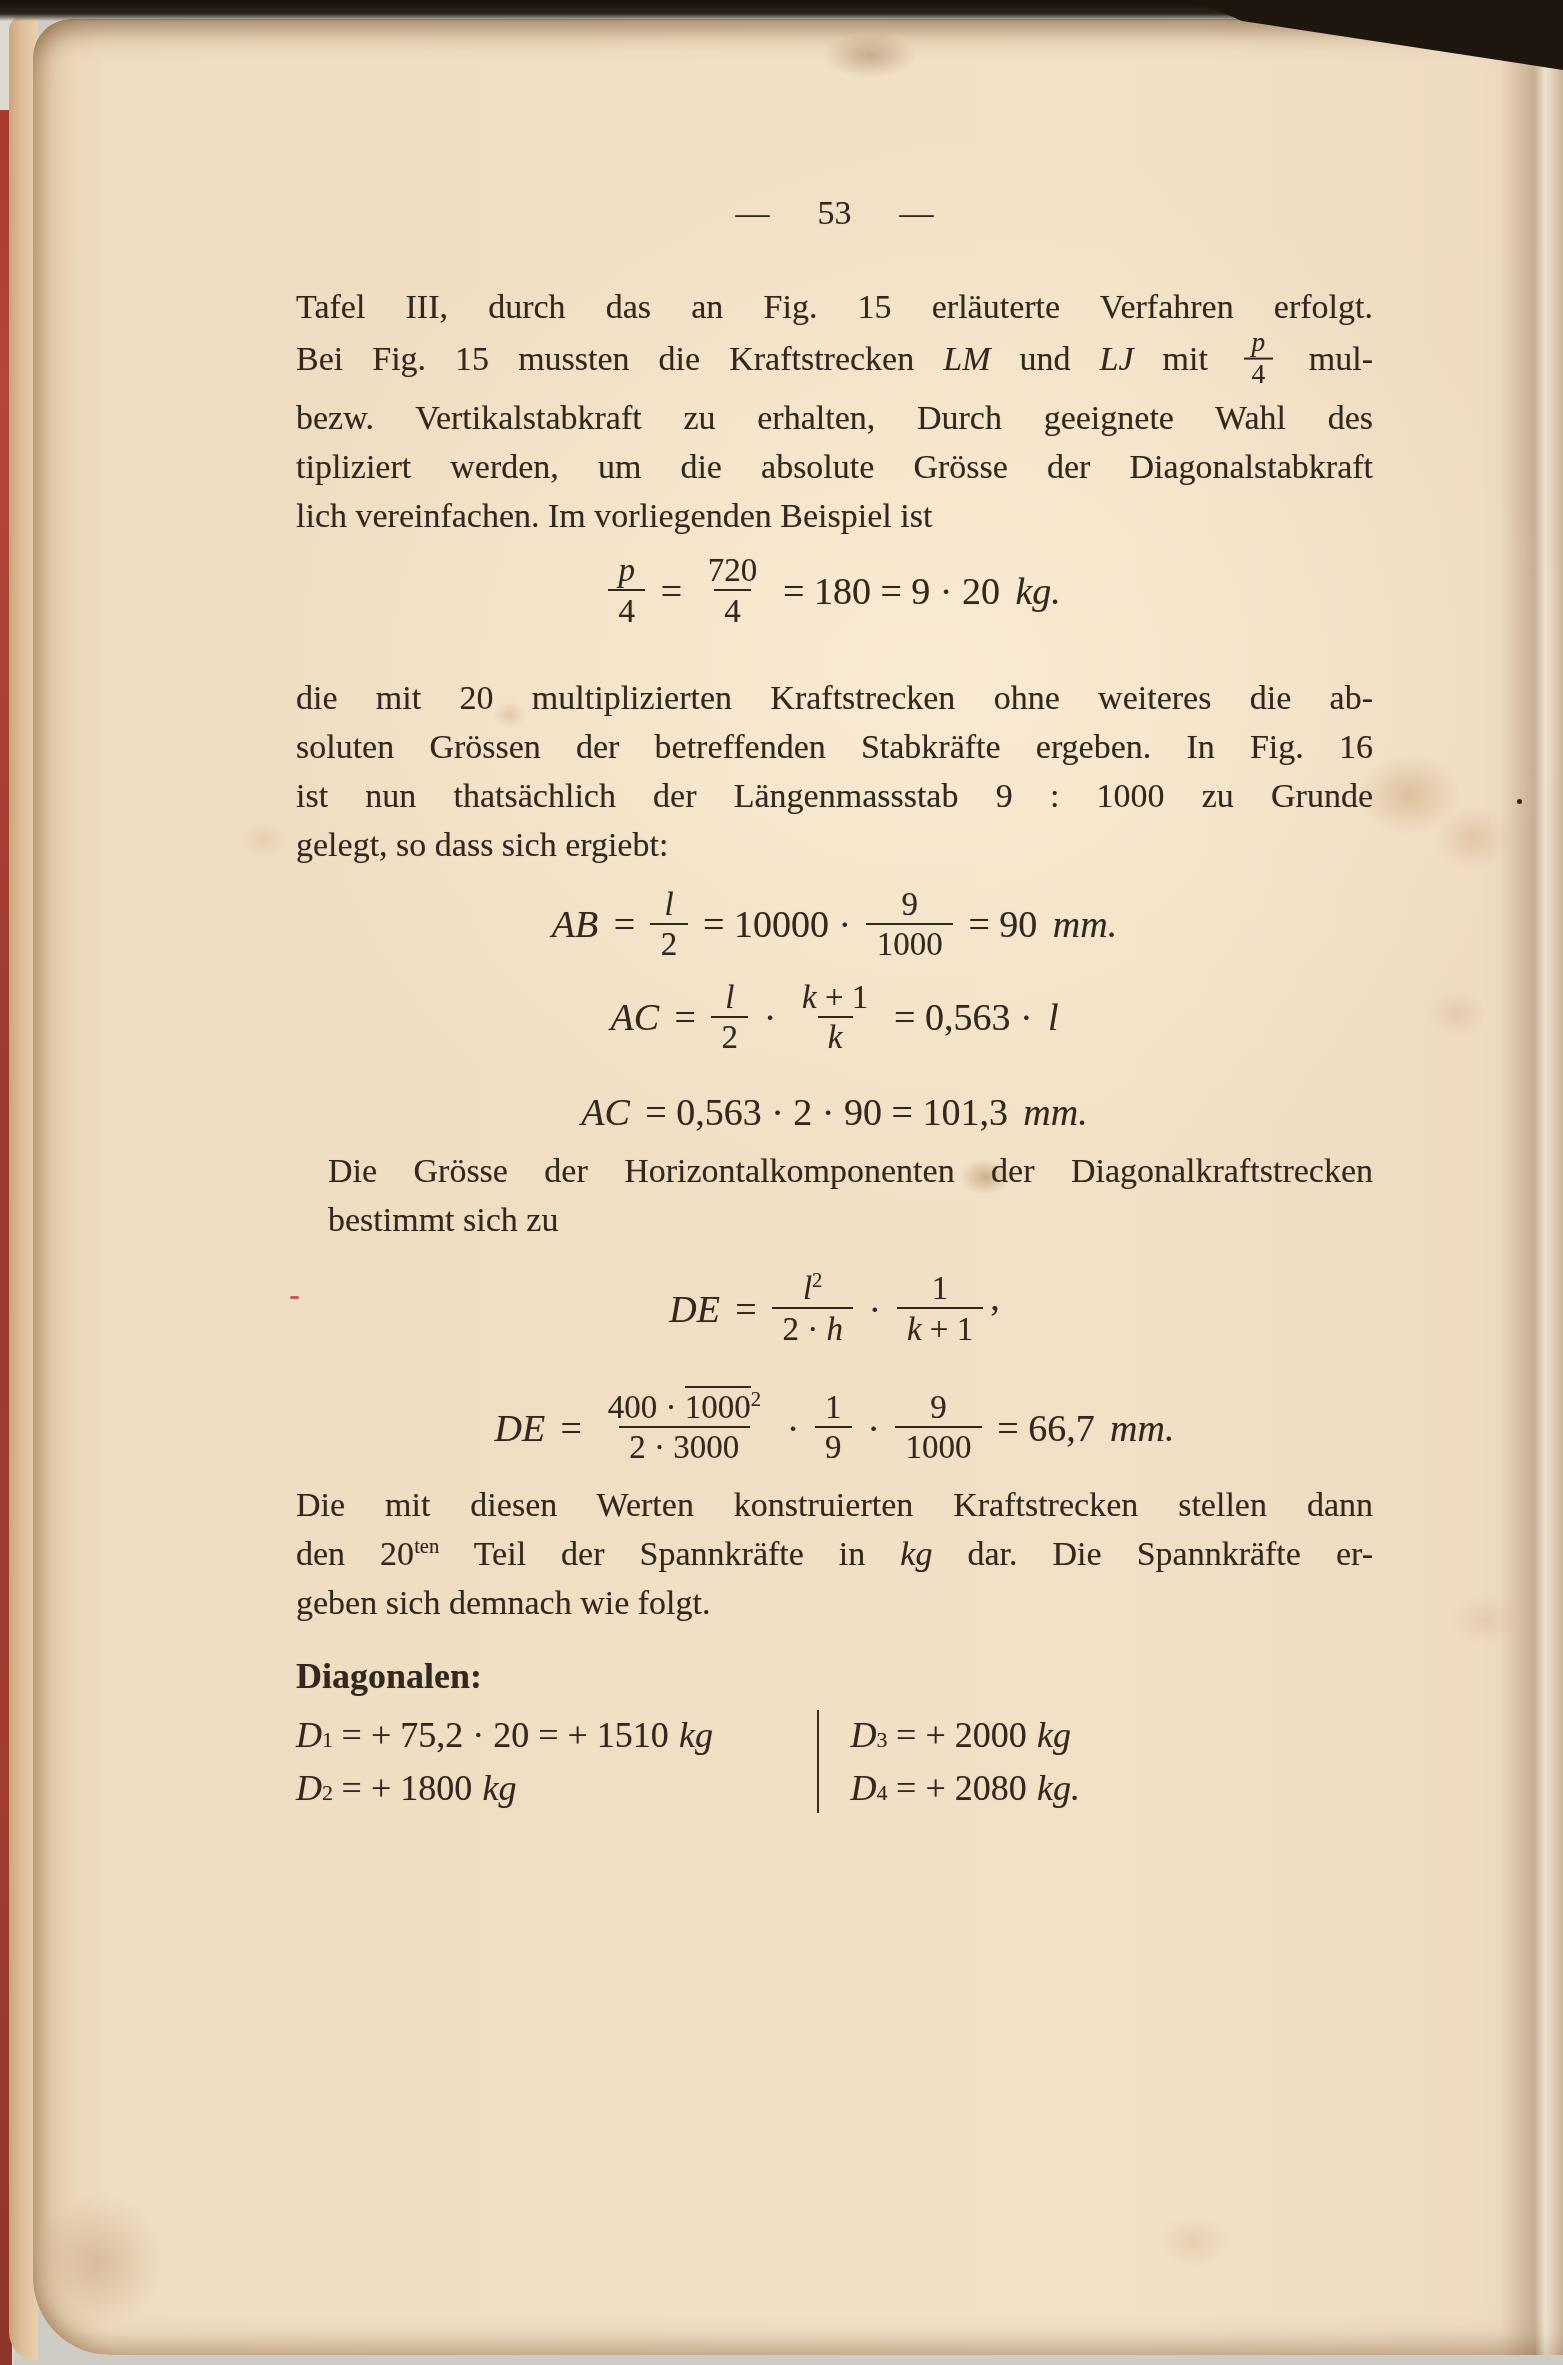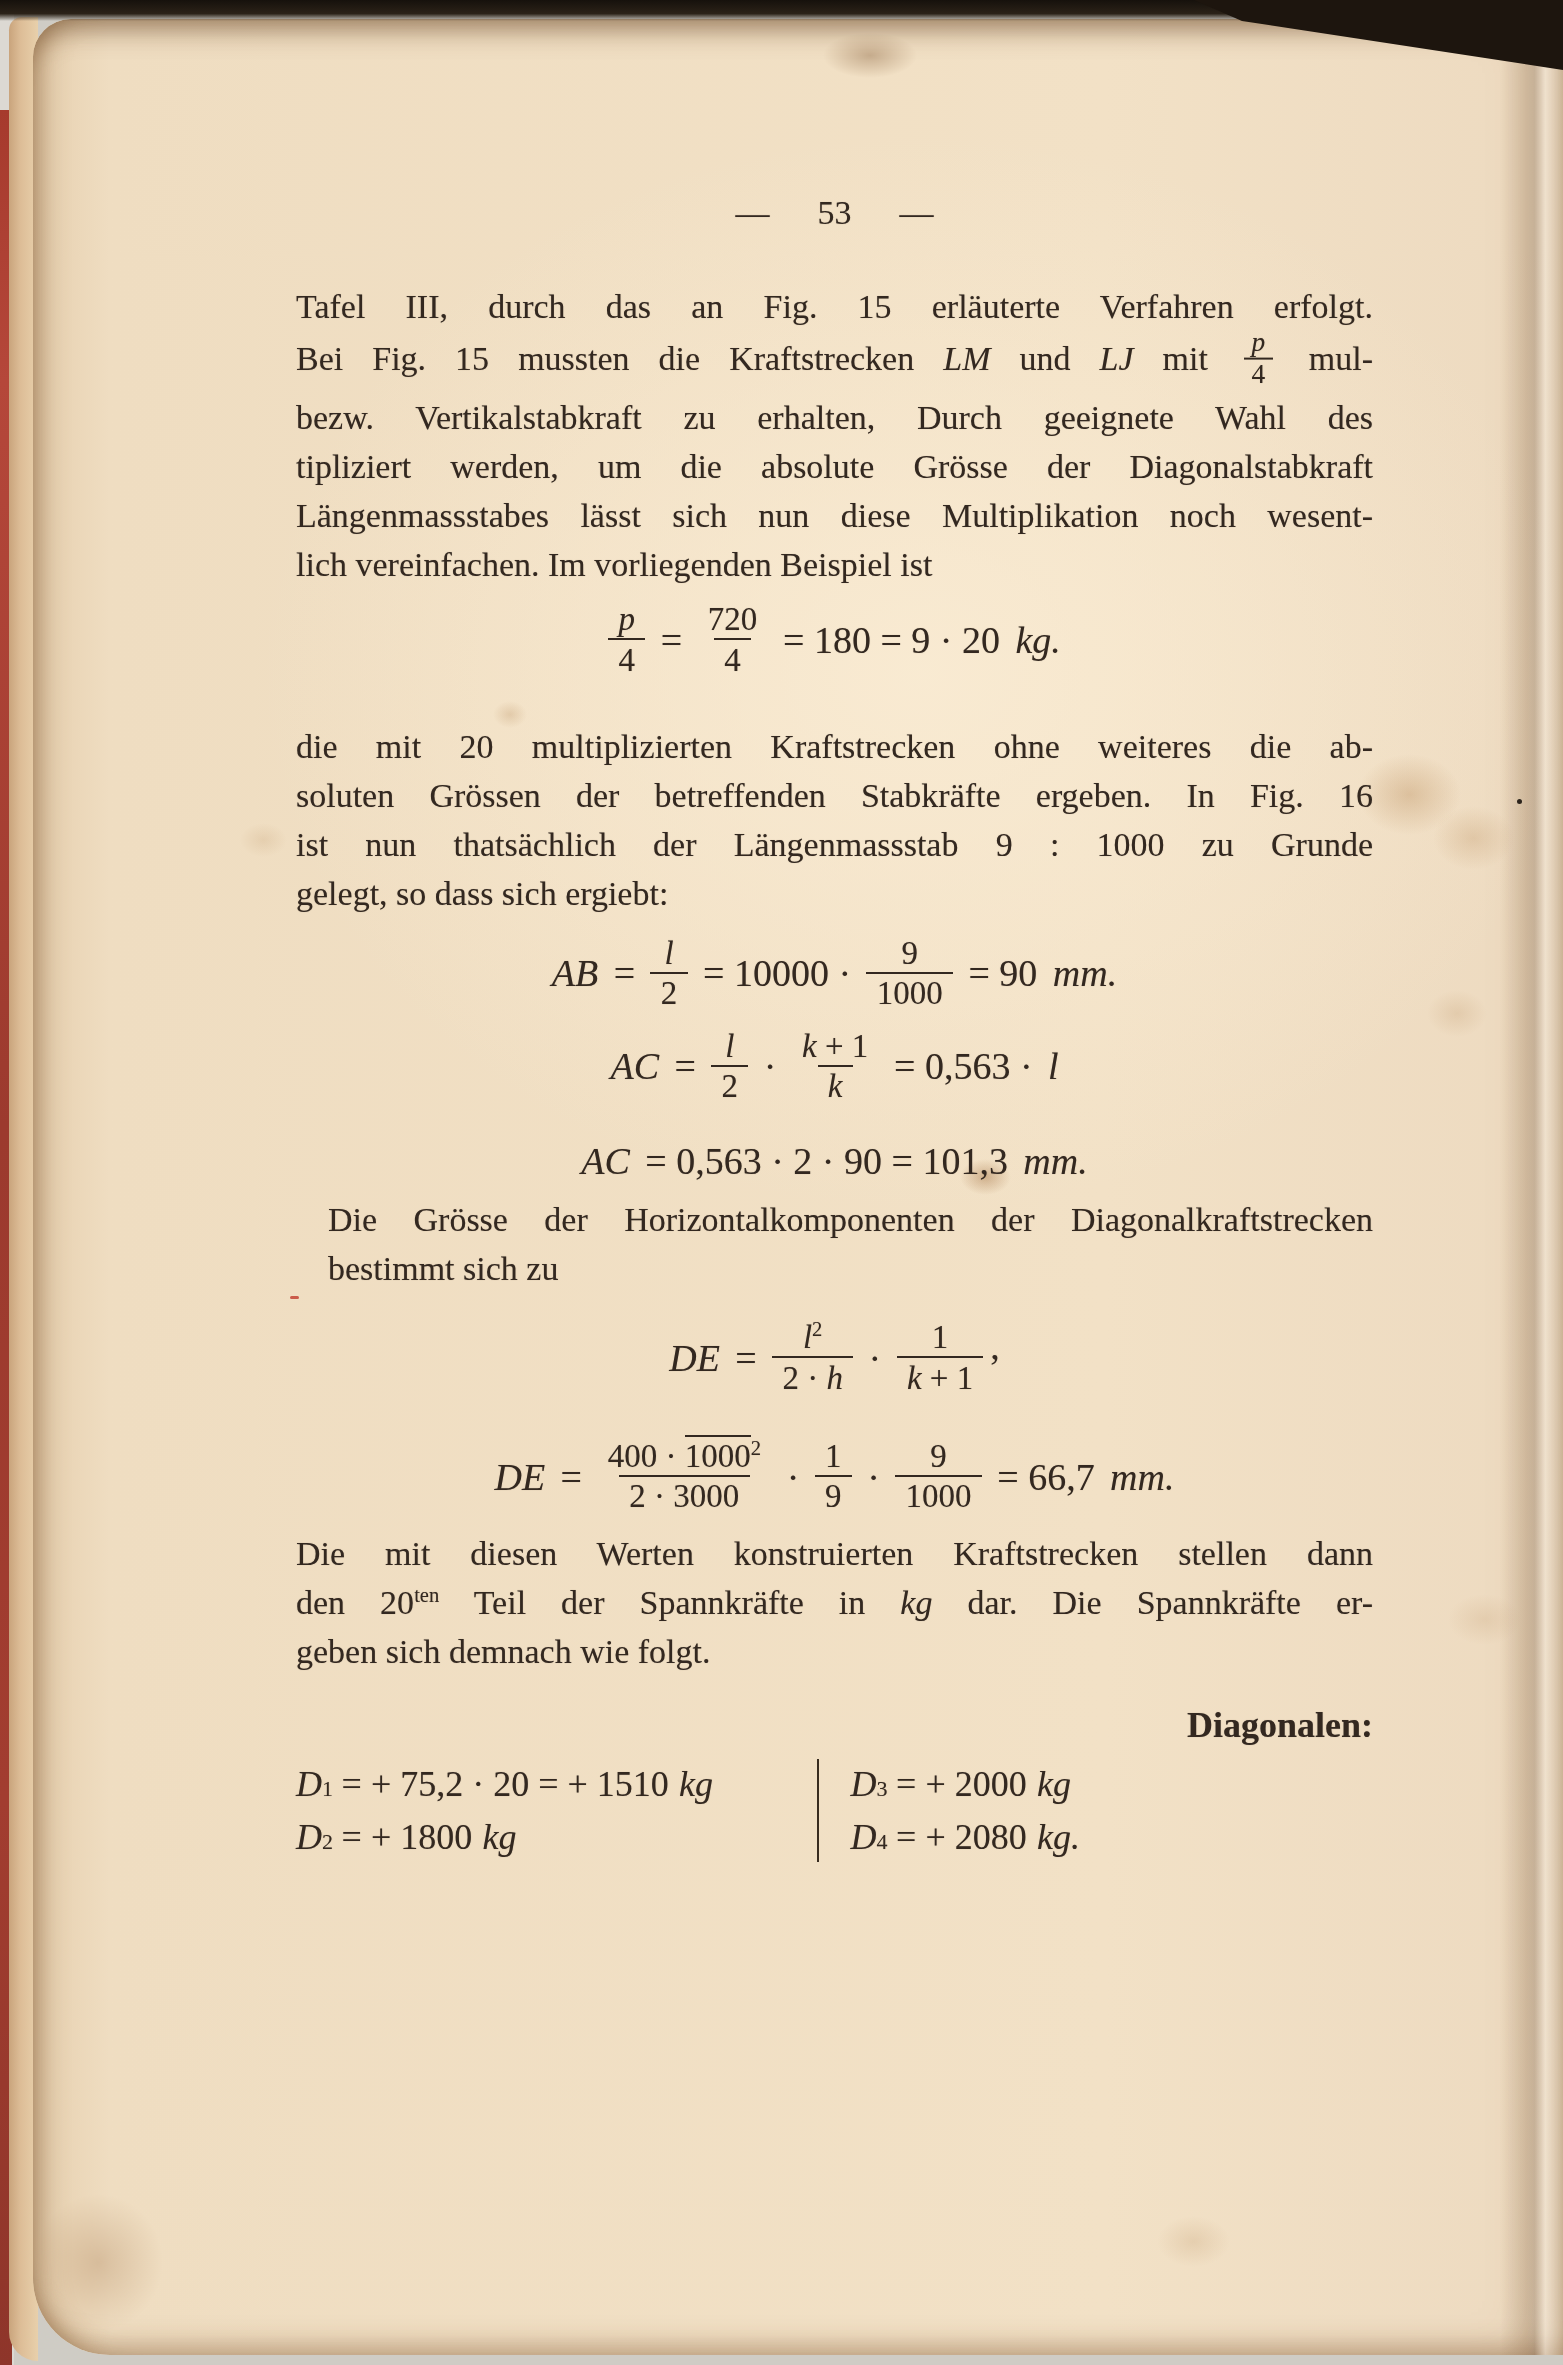--- a/index.html
+++ b/index.html
@@ -88,21 +88,21 @@
   .p2{margin-top:43px;}
   .f2{margin-top:17px;}
   .p3{margin-top:26px;}
   .f3{margin-top:15.4px;}
   .f4{margin-top:34px;font-size:38px;}
   .p4{margin-top:12px;margin-left:32px;}
   .f5{margin-top:26px;}
   .f6{margin-top:41px;}
   .p5{margin-top:13.7px;}
 
-  .dheading{margin-top:27.4px;text-align:right;font-size:36px;font-weight:700;}
+  .dheading{margin-top:27.4px;text-align:left;font-size:36px;font-weight:700;}
   .diag{margin-top:12px;display:flex;align-items:stretch;font-size:36px;}
   .dcol{display:flex;flex-direction:column;}
   .dcol .drow{height:53px;display:flex;align-items:center;}
   .dcol-left{width:514px;}
   .ddivider{width:2.6px;background:#382c20;margin:1.7px 0 1.7px 6.9px;}
   .dcol-right{margin-left:31px;}
   .dexpr{margin:0 10.3px 0 8.6px;}
 </style>
 </head>
 <body>
@@ -141,21 +141,20 @@
     </div>
 
     <p class="par p1">
       <span class="ln">Tafel III, durch das an Fig. 15 erläuterte Verfahren erfolgt.</span>
       <span class="ln"><span>Bei Fig. 15 mussten die Kraftstrecken </span><span class="fvar">LM</span><span> und </span><span class="fvar">LJ</span><span> mit </span><span class="ifrac">
             <span class="n">p</span>
             <span class="d">4</span>
           </span><span> mul-</span></span>
       <span class="ln">bezw. Vertikalstabkraft zu erhalten, Durch geeignete Wahl des</span>
       <span class="ln">tipliziert werden, um die absolute Grösse der Diagonalstabkraft</span>
-      <span class="ln">Längenmassstabes lässt sich nun diese Multiplikation noch wesent-</span>
       <span class="ln last">lich vereinfachen. Im vorliegenden Beispiel ist</span>
     </p>
 
     <div class="formula f1">
       <span class="frac">
           <span class="num fvar">p</span>
           <span class="den">4</span>
         </span>
       <span>=</span>
       <span class="frac">

